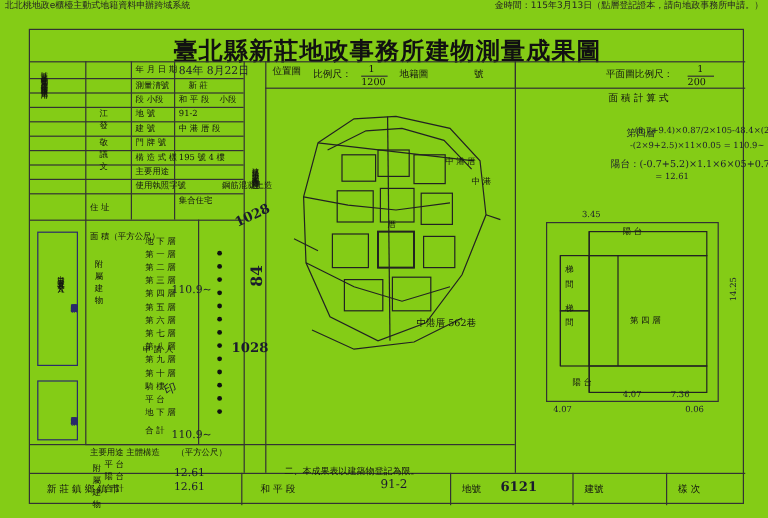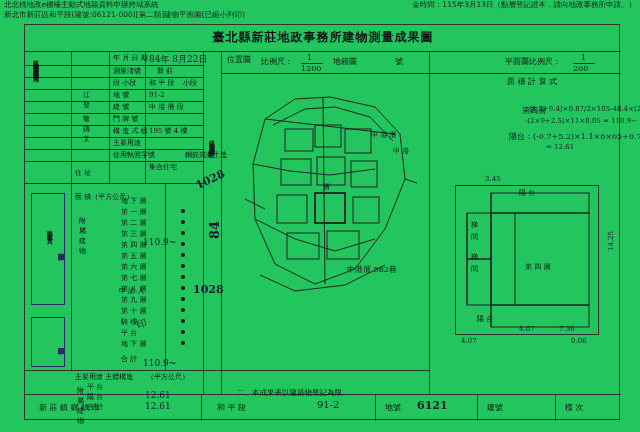--- a/index.html
+++ b/index.html
@@ -12,21 +12,21 @@
     height: 432px;
     font-family: "DejaVu Sans", sans-serif;
     color: #111;
     overflow: hidden;
     position: relative;
   }
   .page {
     position: absolute;
     left: 0; top: 0;
     width: 640px; height: 432px;
-    background: #22c55e;
+    background: #84cc16;
   }
   .sys-header {
     position: absolute;
     left: 4px; top: 0px;
     width: 632px;
     font-size: 7.5px;
     line-height: 10px;
     color: #222;
     white-space: nowrap;
   }
@@ -51,21 +51,21 @@
     width: 596px; height: 396px;
     border: 1px solid #333;
     box-sizing: border-box;
   }
   .title {
     position: absolute;
     left: 0; top: 4px;
     width: 596px;
     text-align: center;
     font-family: "DejaVu Serif", serif;
-    font-size: 12px;
+    font-size: 20px;
     font-weight: bold;
     letter-spacing: 1px;
   }
 
   
   .t {
     position: absolute;
     font-size: 7px;
     line-height: 9px;
     white-space: nowrap;
@@ -128,21 +128,20 @@
 </style>
 </head>
 <body>
 
 <div class="page">
 
   <div class="sys-header">
     <span>北北桃地政e櫃檯主動式地籍資料申辦跨域系統</span>
     <span class="right">金時間：115年3月13日（點層登記證本，請向地政事務所申請。）</span>
   </div>
-  <div class="sys-line2">新北市新莊區和平段(建號:06121-000)[第二類]建物平面圖(已縮小列印)</div>
 
   <div class="form">
 
     <div class="title">臺北縣新莊地政事務所建物測量成果圖</div>
 
     <div class="ln lnh" style="left:0; top:26px; width:596px;"></div>
 
     <div class="ln lnv" style="left:178px; top:26px; height:343px;"></div>
     <div class="ln lnv" style="left:196px; top:26px; height:343px;"></div>
 

